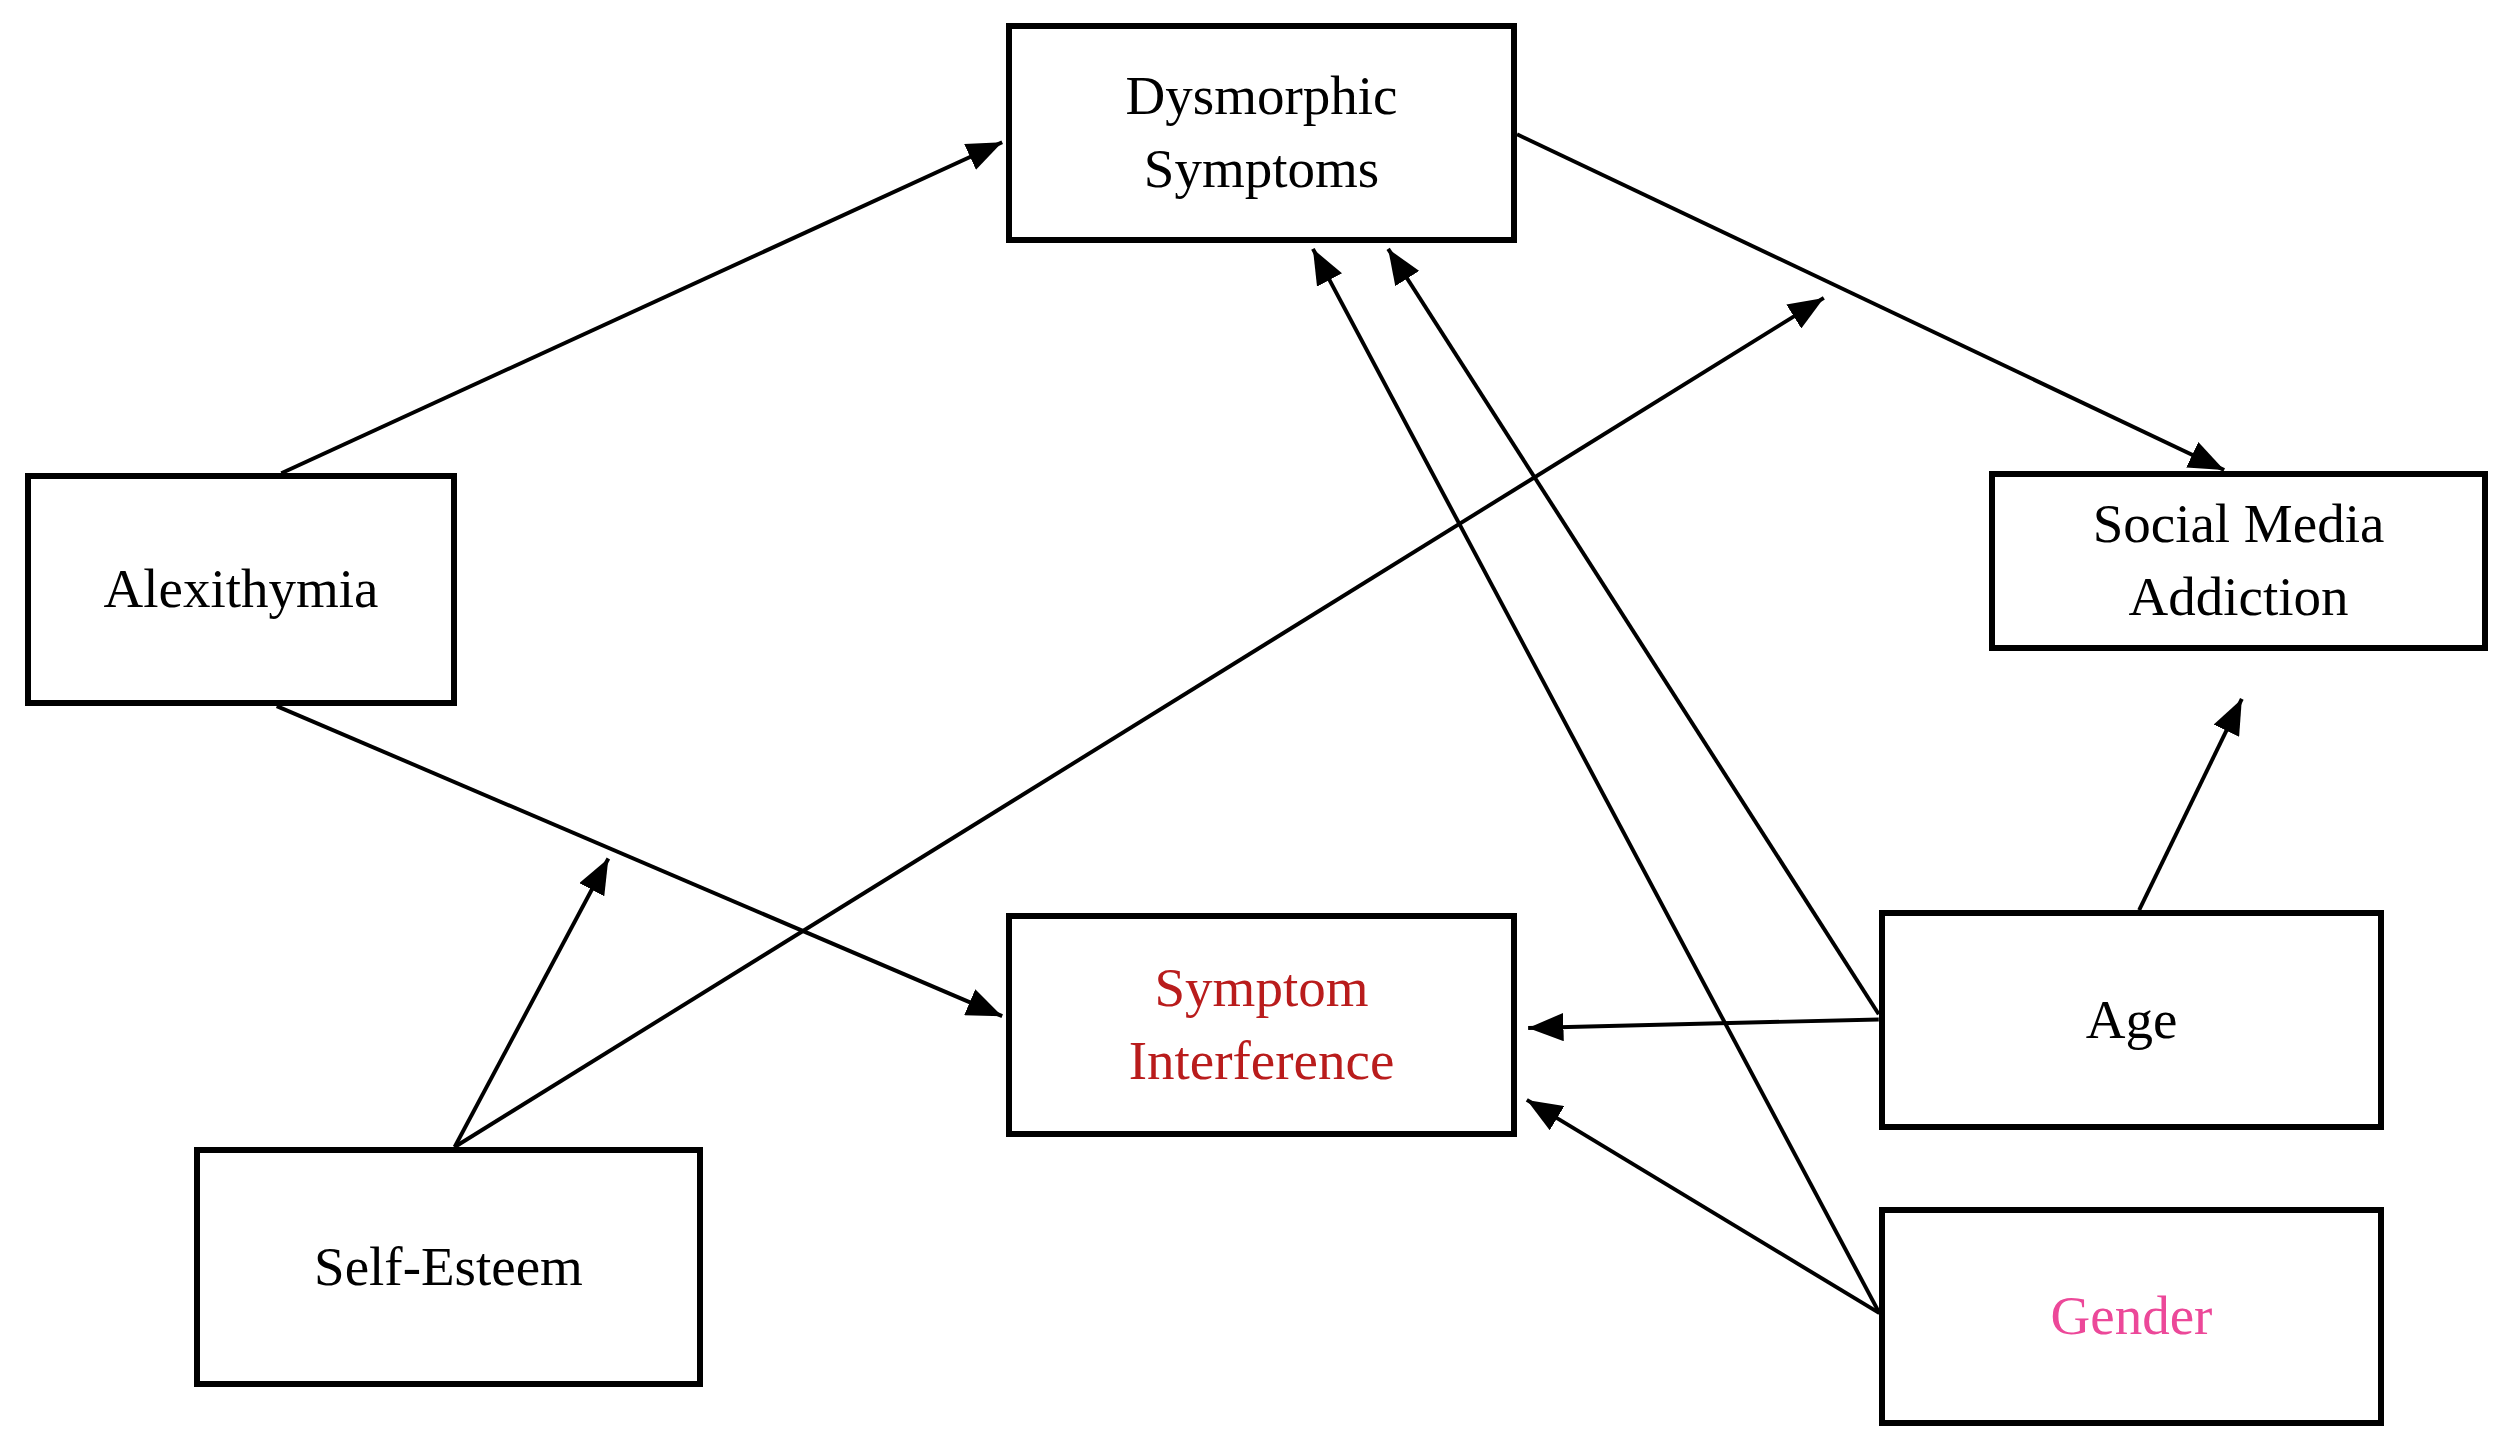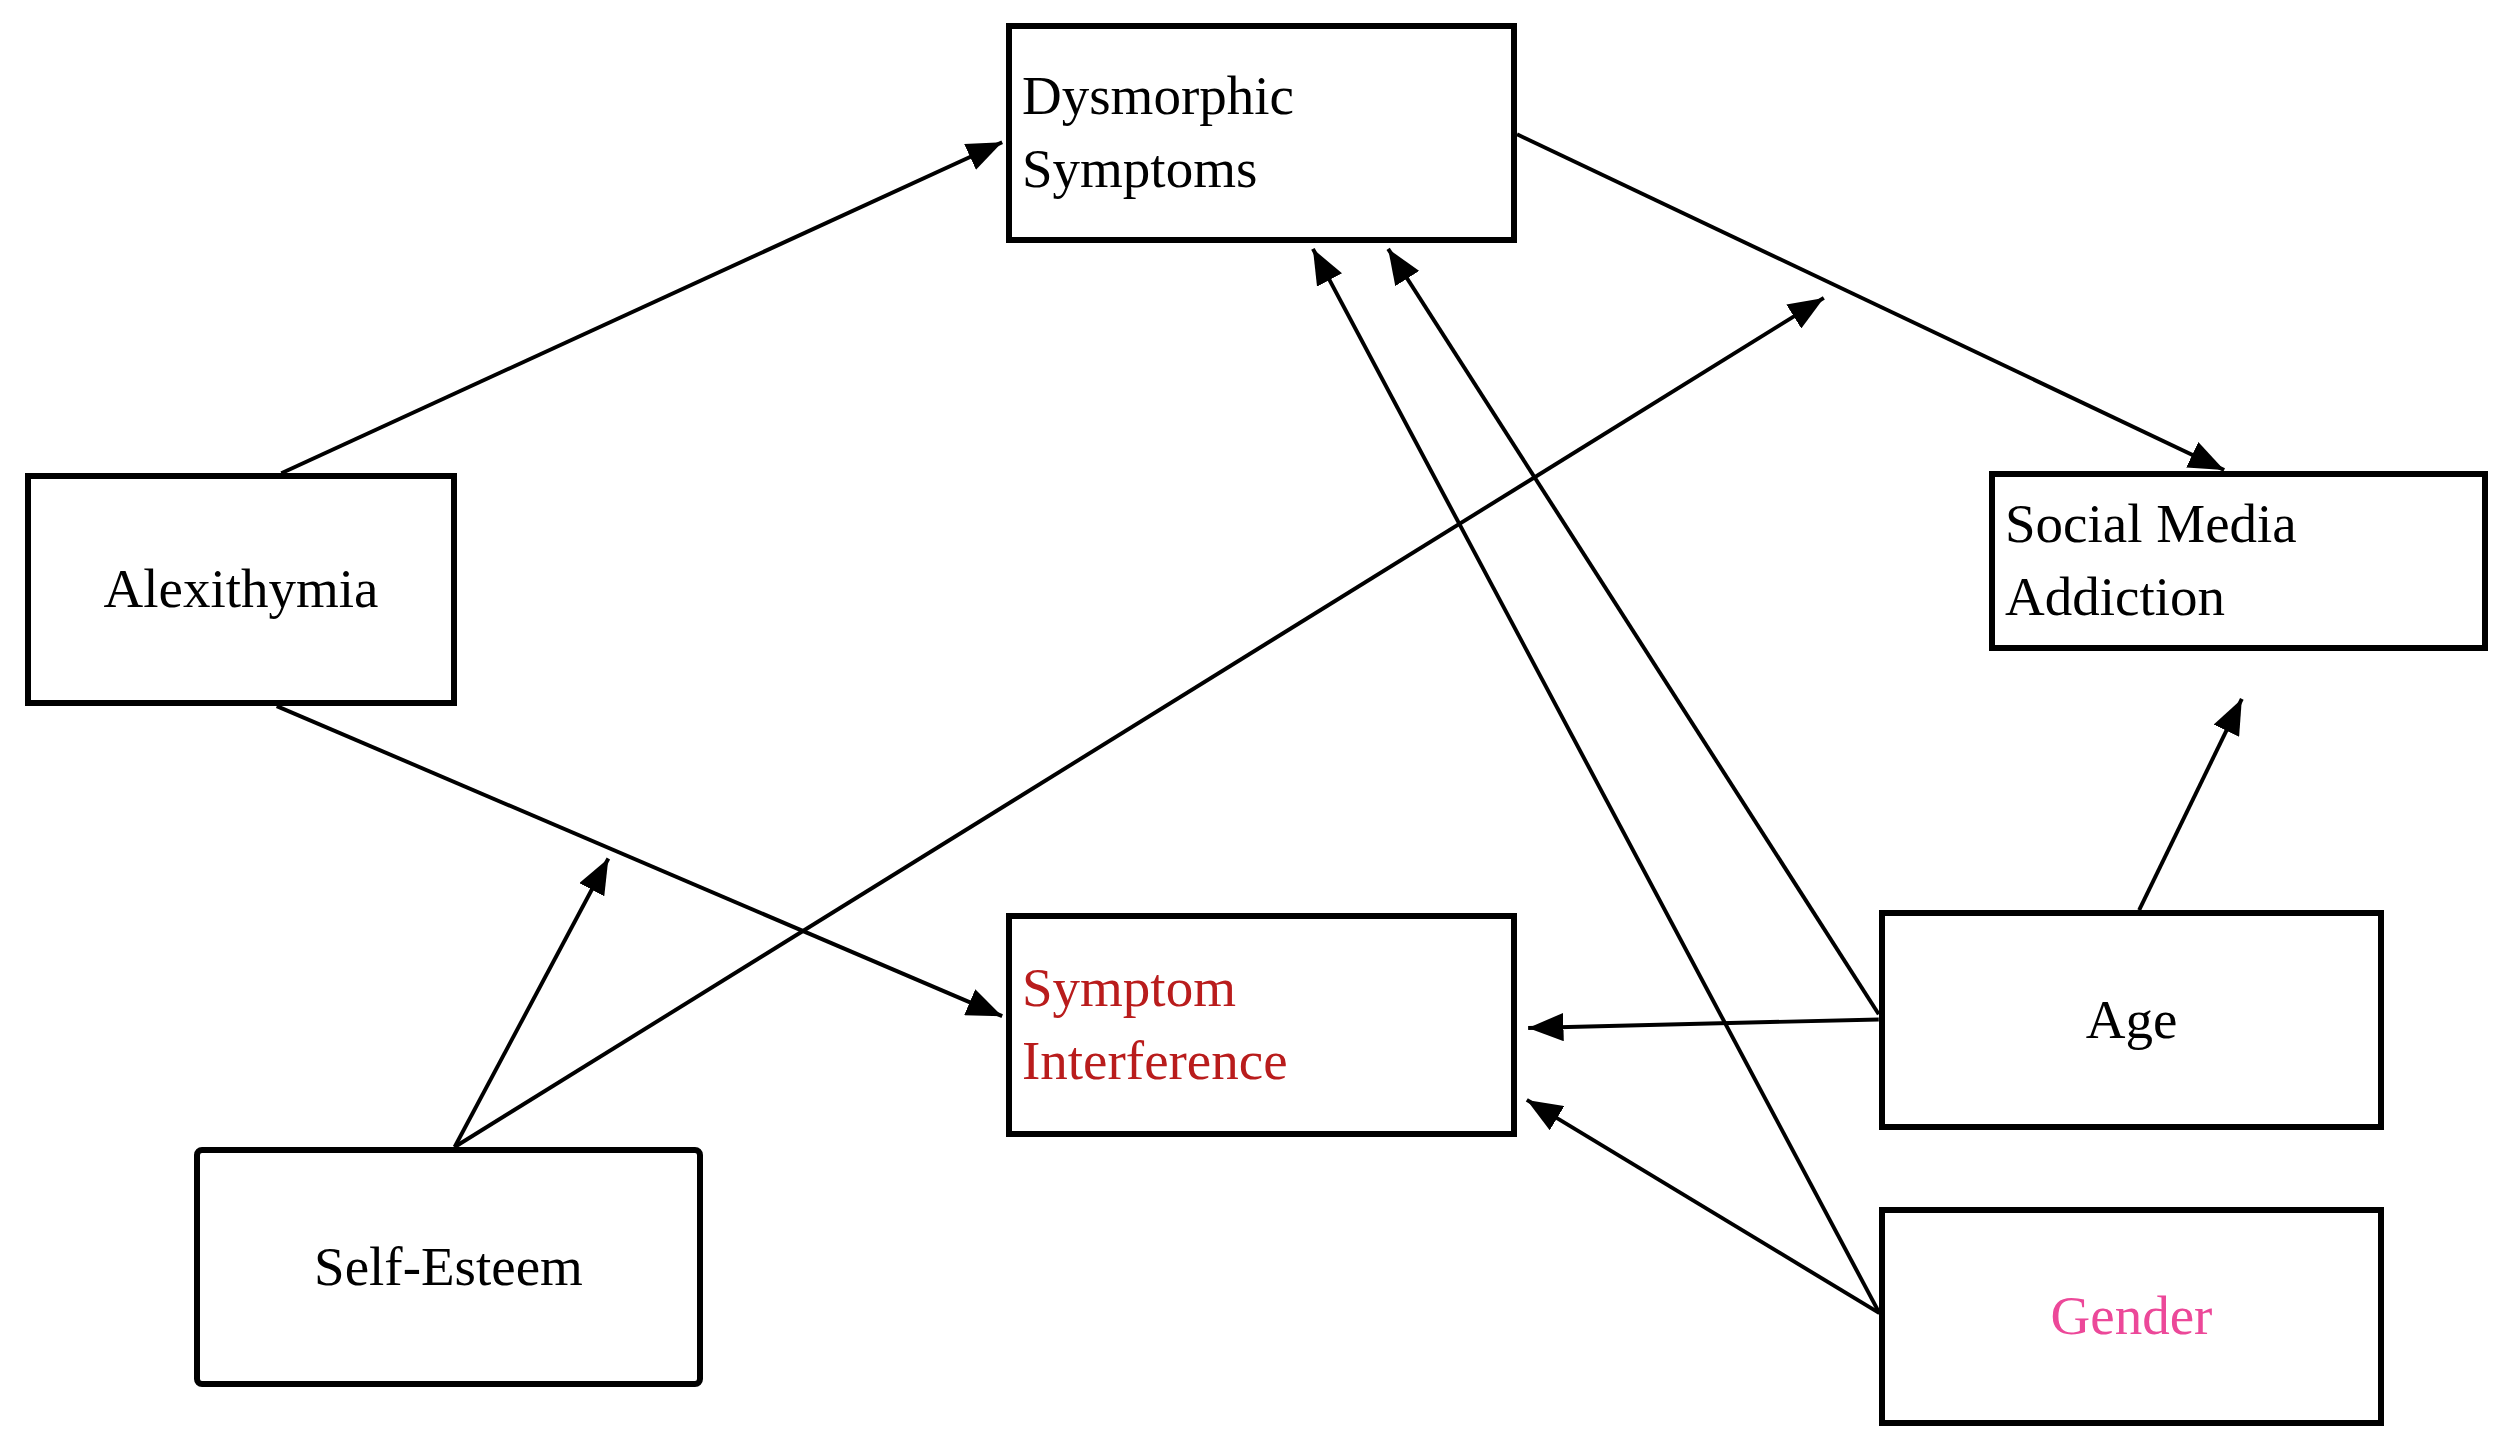--- a/index.html
+++ b/index.html
@@ -19,24 +19,24 @@
   }
   .edges line { stroke-width: 6px; }
   .node {
     position: absolute;
     box-sizing: border-box;
     background: #ffffff;
     border-style: solid;
     display: flex;
     align-items: center;
     justify-content: center;
-    text-align: left;
+    text-align: center;
     font-size: 55px;
     line-height: 1.32;
-    padding: 0 10px;
+    padding: 0 29px;
   }
   .node span { display: inline-block; }
 </style>
 </head>
 <body>
 
 <div class="canvas">
   <svg class="edges" viewBox="0 0 3840 2225" xmlns="http://www.w3.org/2000/svg">
     <defs>
       <marker id="arrowhead" viewBox="0 0 10 8" refX="10" refY="4" markerWidth="9" markerHeight="7.2" markerUnits="strokeWidth" orient="auto">
@@ -62,21 +62,21 @@
       </div>
       <div class="node" style="left: 25px; top: 473px; width: 432px; height: 233px; border-width: 6.5px; border-color: rgb(0, 0, 0); color: rgb(0, 0, 0);">
         <span>Alexithymia</span>
       </div>
       <div class="node" style="left: 1989px; top: 471px; width: 499px; height: 180px; border-width: 6.5px; border-color: rgb(0, 0, 0); color: rgb(0, 0, 0);">
         <span>Social Media Addiction</span>
       </div>
       <div class="node" style="left: 1006px; top: 913px; width: 511px; height: 224px; border-width: 6.5px; border-color: rgb(0, 0, 0); color: #b91c1c;">
         <span>Symptom Interference</span>
       </div>
-      <div class="node" style="left: 194px; top: 1147px; width: 509px; height: 240px; border-width: 6.5px; border-color: rgb(0, 0, 0); color: rgb(0, 0, 0); border-radius: 8px;">
+      <div class="node" style="left: 194px; top: 1147px; width: 509px; height: 240px; border-width: 6.5px; border-color: rgb(0, 0, 0); color: rgb(0, 0, 0);">
         <span>Self-Esteem</span>
       </div>
       <div class="node" style="left: 1879px; top: 910px; width: 505px; height: 220px; border-width: 6.5px; border-color: rgb(0, 0, 0); color: rgb(0, 0, 0);">
         <span>Age</span>
       </div>
       <div class="node" style="left: 1879px; top: 1207px; width: 505px; height: 219px; border-width: 6.5px; border-color: rgb(0, 0, 0); color: #ec4899;">
         <span>Gender</span>
       </div>
     </div>
 </div>

